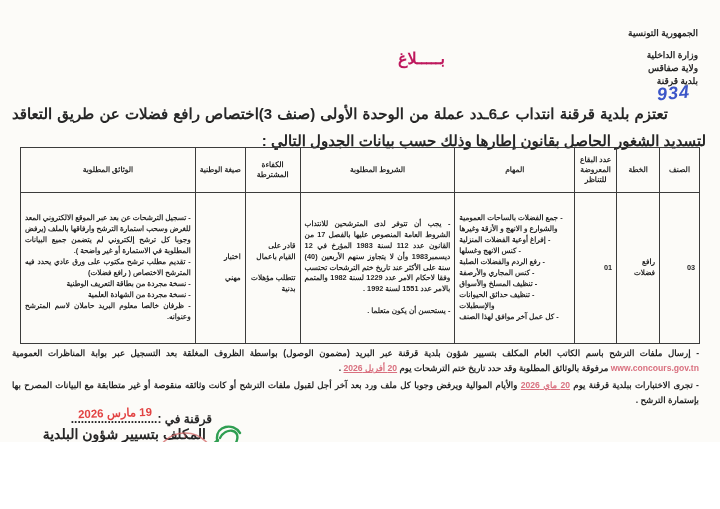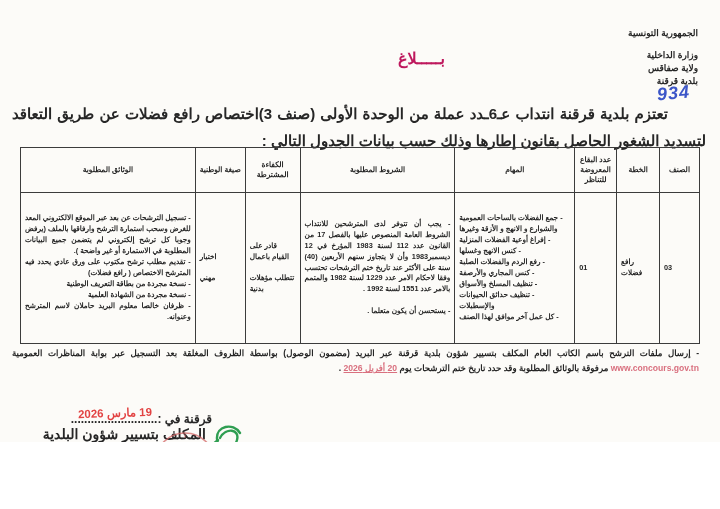--- a/index.html
+++ b/index.html
@@ -22,21 +22,21 @@
   .intro{position:absolute;top:100px;right:14px;left:12px;font-size:15px;
     font-weight:bold;line-height:1.8;text-align:justify;text-indent:38px;}
   
   table.recruit{position:absolute;top:147px;right:20px;left:20px;
     border-collapse:collapse;table-layout:fixed;direction:rtl;}
   .recruit th,.recruit td{border:1.2px solid #3c3c3c;font-weight:bold;
     vertical-align:middle;overflow:hidden;}
   .recruit thead th{font-size:7.5px;padding:2px 1px;height:40px;text-align:center;line-height:1.35;}
   .recruit tbody td{font-size:7.3px;padding:3px 4px;height:144px;line-height:1.5;}
   .pre{white-space:pre-line;}
-  .c-center{text-align:left;}
+  .c-center{text-align:right;}
   .c-right{text-align:left;}
   .c-just{text-align:justify;}
   
   .footer{position:absolute;top:346px;right:13px;left:12px;font-size:8.6px;
     font-weight:bold;line-height:1.8;}
   .footer p{margin:0 8px 1px 0;text-align:justify;}
   .pink-u{color:#d9707f;text-decoration:underline;}
   .url{color:#d9707f;direction:ltr;unicode-bidi:embed;}
   
   .date-line{position:absolute;top:412px;right:508px;font-size:12px;
@@ -118,20 +118,21 @@
 - تقديم مطلب ترشح مكتوب على ورق عادي يحدد فيه المترشح الاختصاص ( رافع فضلات)
 - نسخة مجردة من بطاقة التعريف الوطنية
 - نسخة مجردة من الشهادة العلمية
 - ظرفان خالصا معلوم البريد حاملان لاسم المترشح وعنوانه.</td>
       </tr>
     </tbody>
   </table>
 
   <div class="footer">
     <p><span>- إرسال ملفات الترشح باسم الكاتب العام المكلف بتسيير شؤون بلدية قرقنة عبر البريد (مضمون الوصول) بواسطة الظروف المغلقة  بعد التسجيل عبر بوابة المناظرات العمومية  </span><span class="url">www.concours.gov.tn</span><span>  مرفوقة بالوثائق المطلوبة وقد حدد تاريخ ختم الترشحات يوم </span><span class="pink-u">20 أفريل 2026</span><span> .</span></p>
+    <p><span>- تجرى الاختبارات ببلدية قرقنة يوم </span><span class="pink-u">20 ماي 2026</span><span> والأيام الموالية ويرفض وجوبا كل ملف ورد بعد آخر أجل لقبول ملفات الترشح أو كانت وثائقه منقوصة أو غير متطابقة مع البيانات المصرح بها بإستمارة الترشح .</span></p>
   </div>
 
   <div class="date-line"><span>قرقنة في :</span><span class="date-dots">..........................</span></div>
   <div class="stamp-date">19 مارس 2026</div>
   <div class="sig-title">المكلف بتسيير شؤون البلدية</div>
 
   <div class="stamp-text">
     <div>الكــاتب العــام</div>
     <div>المكلف بتسيير البلدية</div>
     <div>عبد الناصر بوكثير</div>

